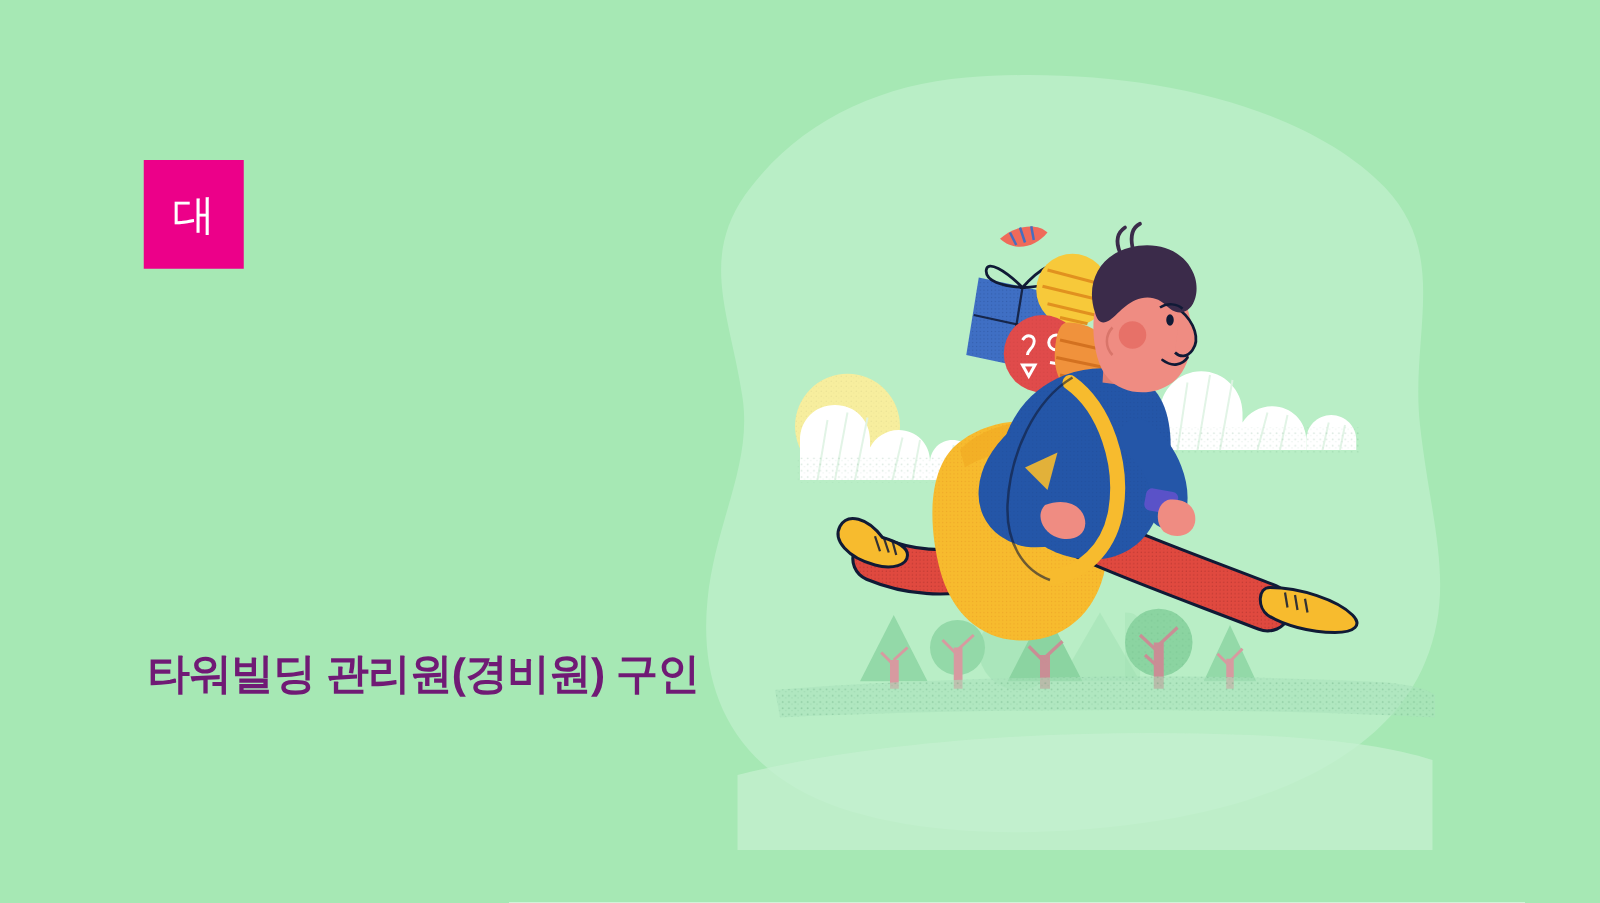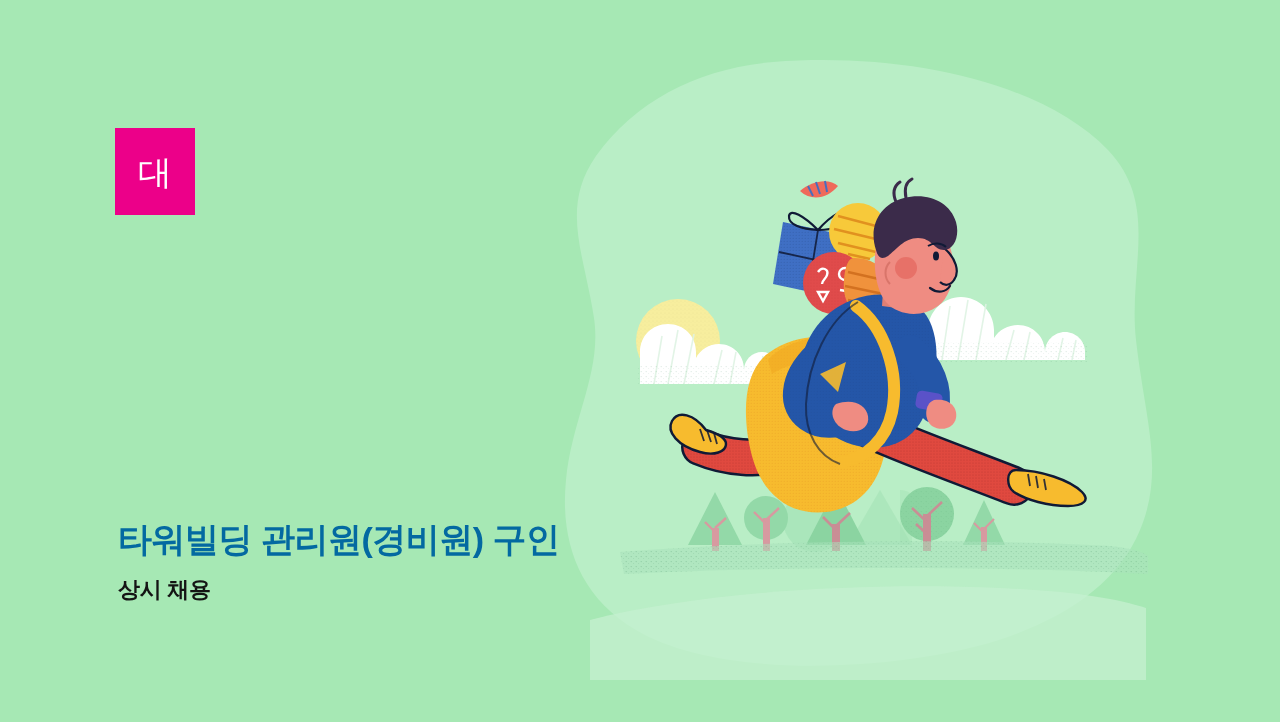--- a/index.html
+++ b/index.html
@@ -66,21 +66,21 @@
   }
 
   .job-block {
     position: absolute;
     left: 118px;
     top: 518px;
     z-index: 5;
   }
 
   .job-title {
-    color: #0369a1;
+    color: #701a75;
     font-size: 34px;
     font-weight: bold;
     line-height: 1.25;
     white-space: nowrap;
     letter-spacing: -0.5px;
   }
 
   .job-status {
     margin-top: 16px;
     color: #141414;
@@ -391,16 +391,15 @@
   </svg>
 
   <div class="company-row">
     <div class="company-badge">
       <span class="company-badge-text">대</span>
     </div>
   </div>
 
   <div class="job-block">
     <div class="job-title">타워빌딩 관리원(경비원) 구인</div>
-    <div class="job-status">상시 채용</div>
   </div>
 
 </div>
 
 </body></html>

